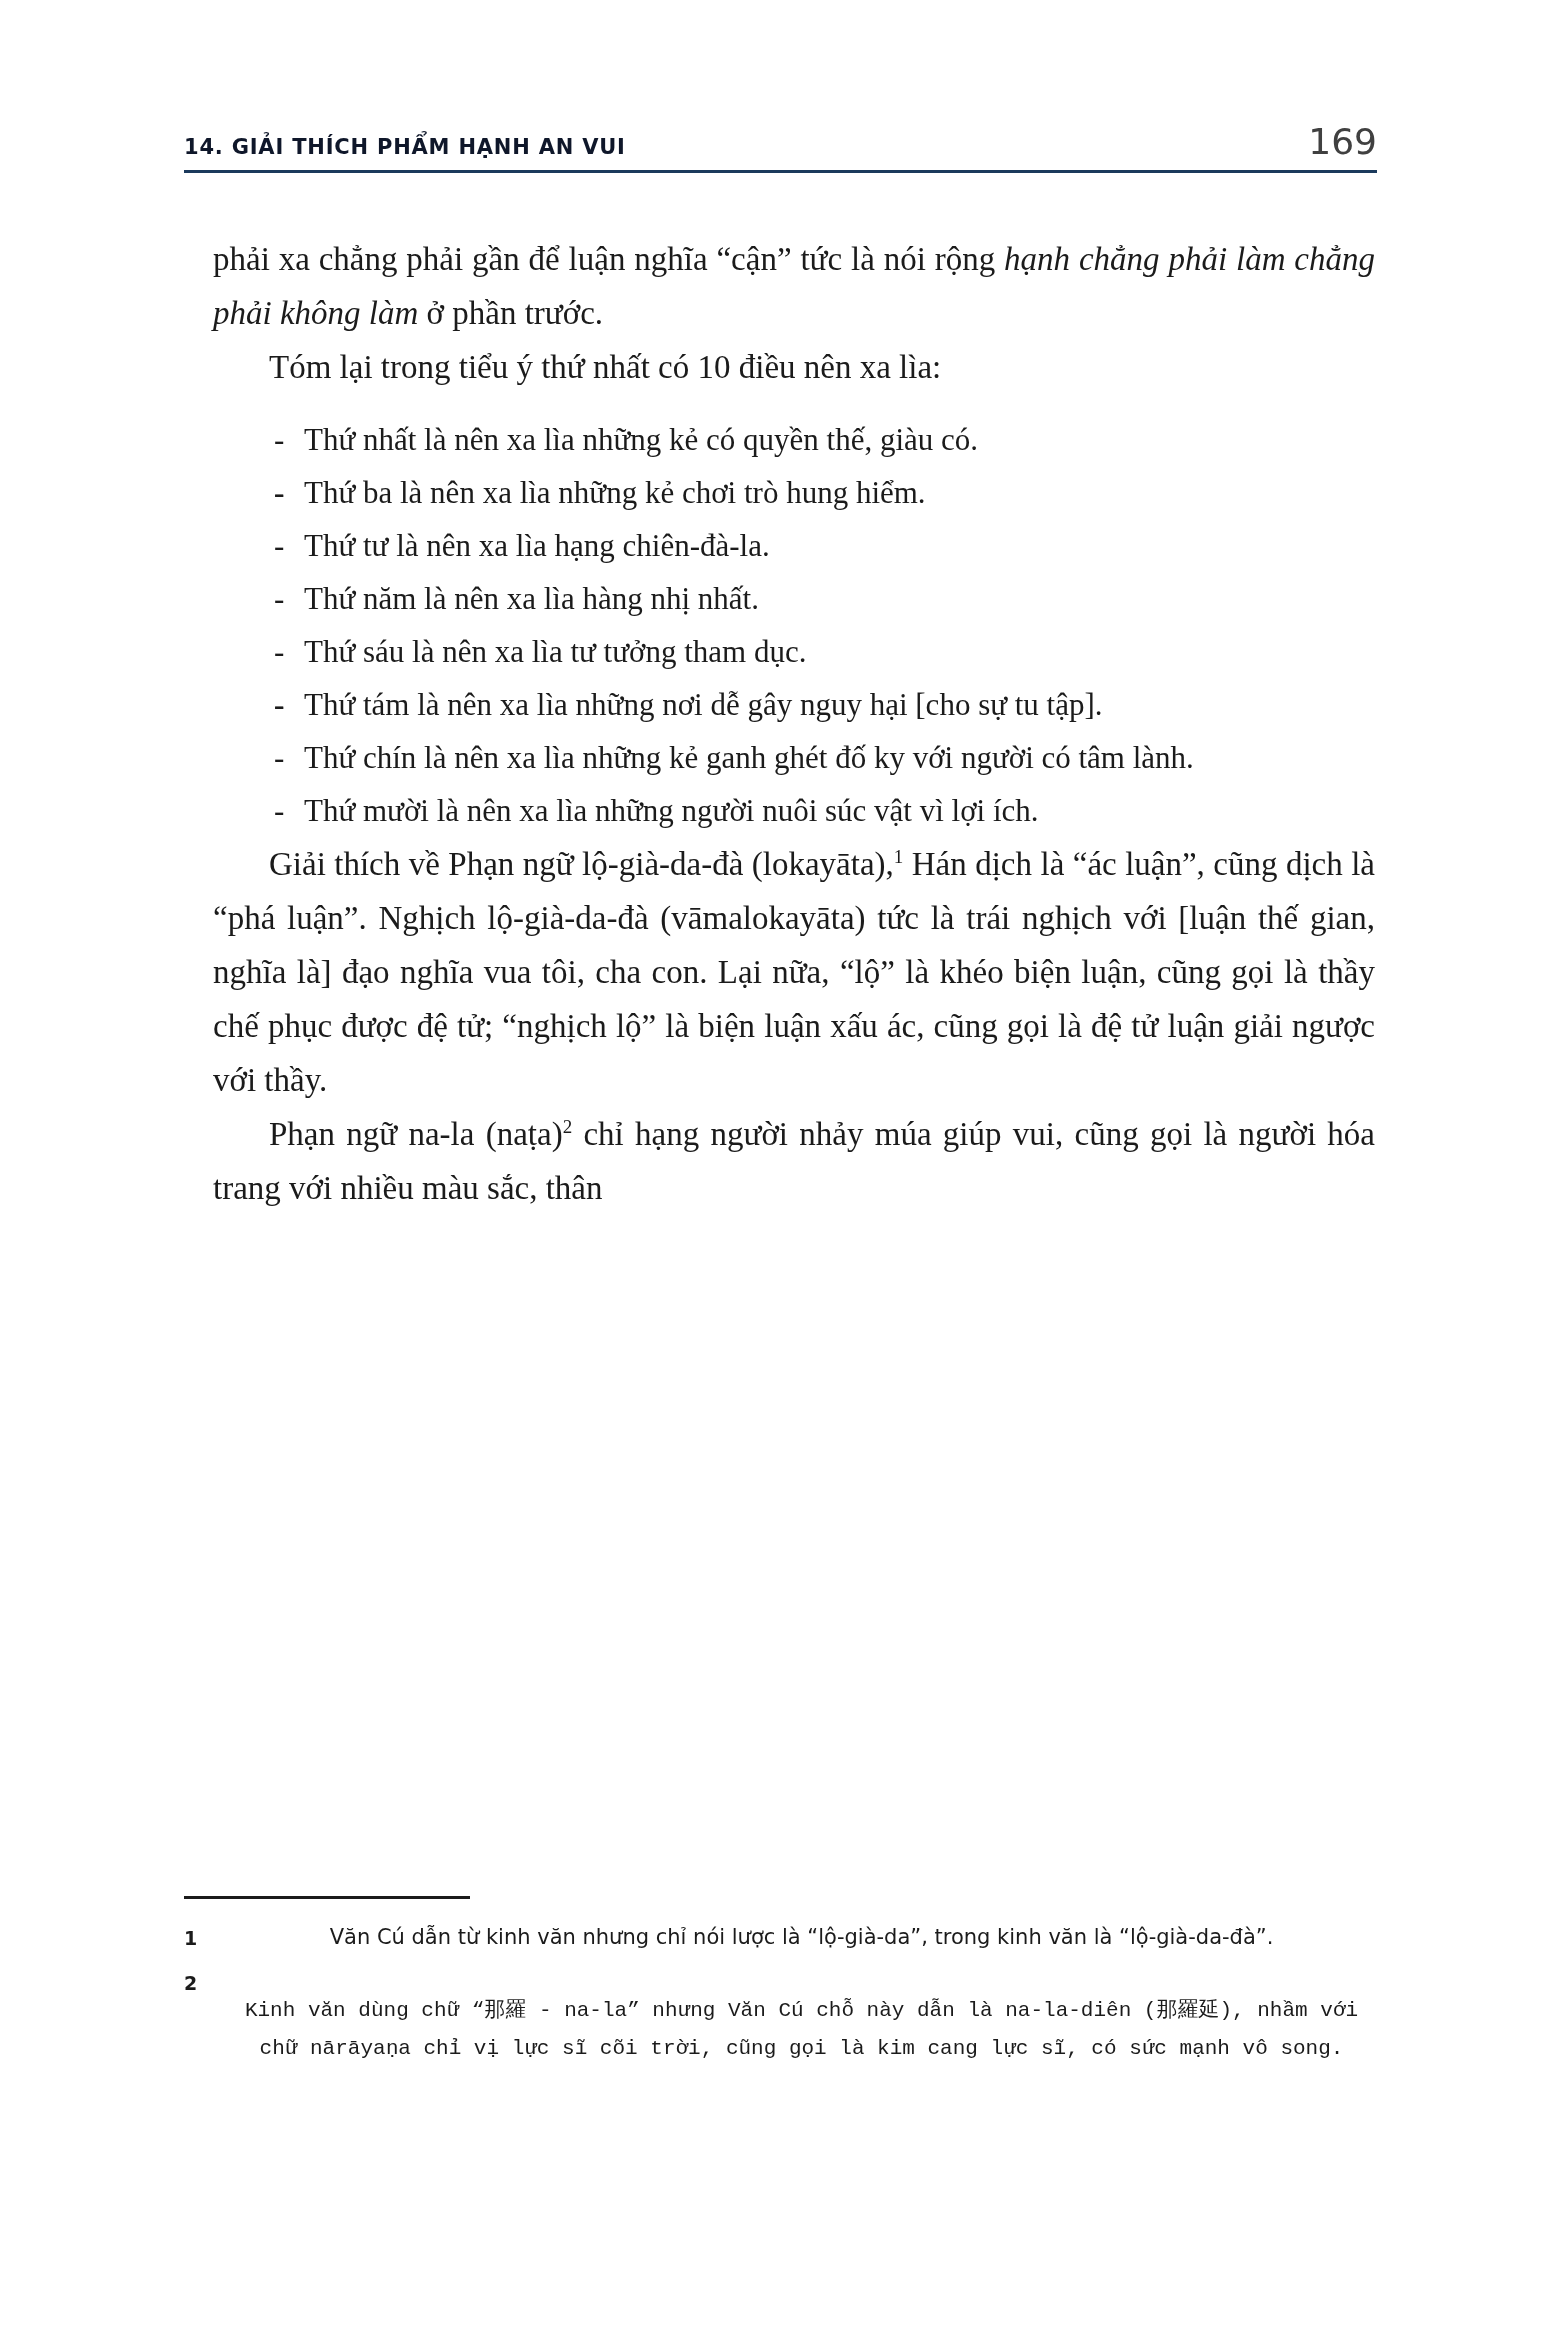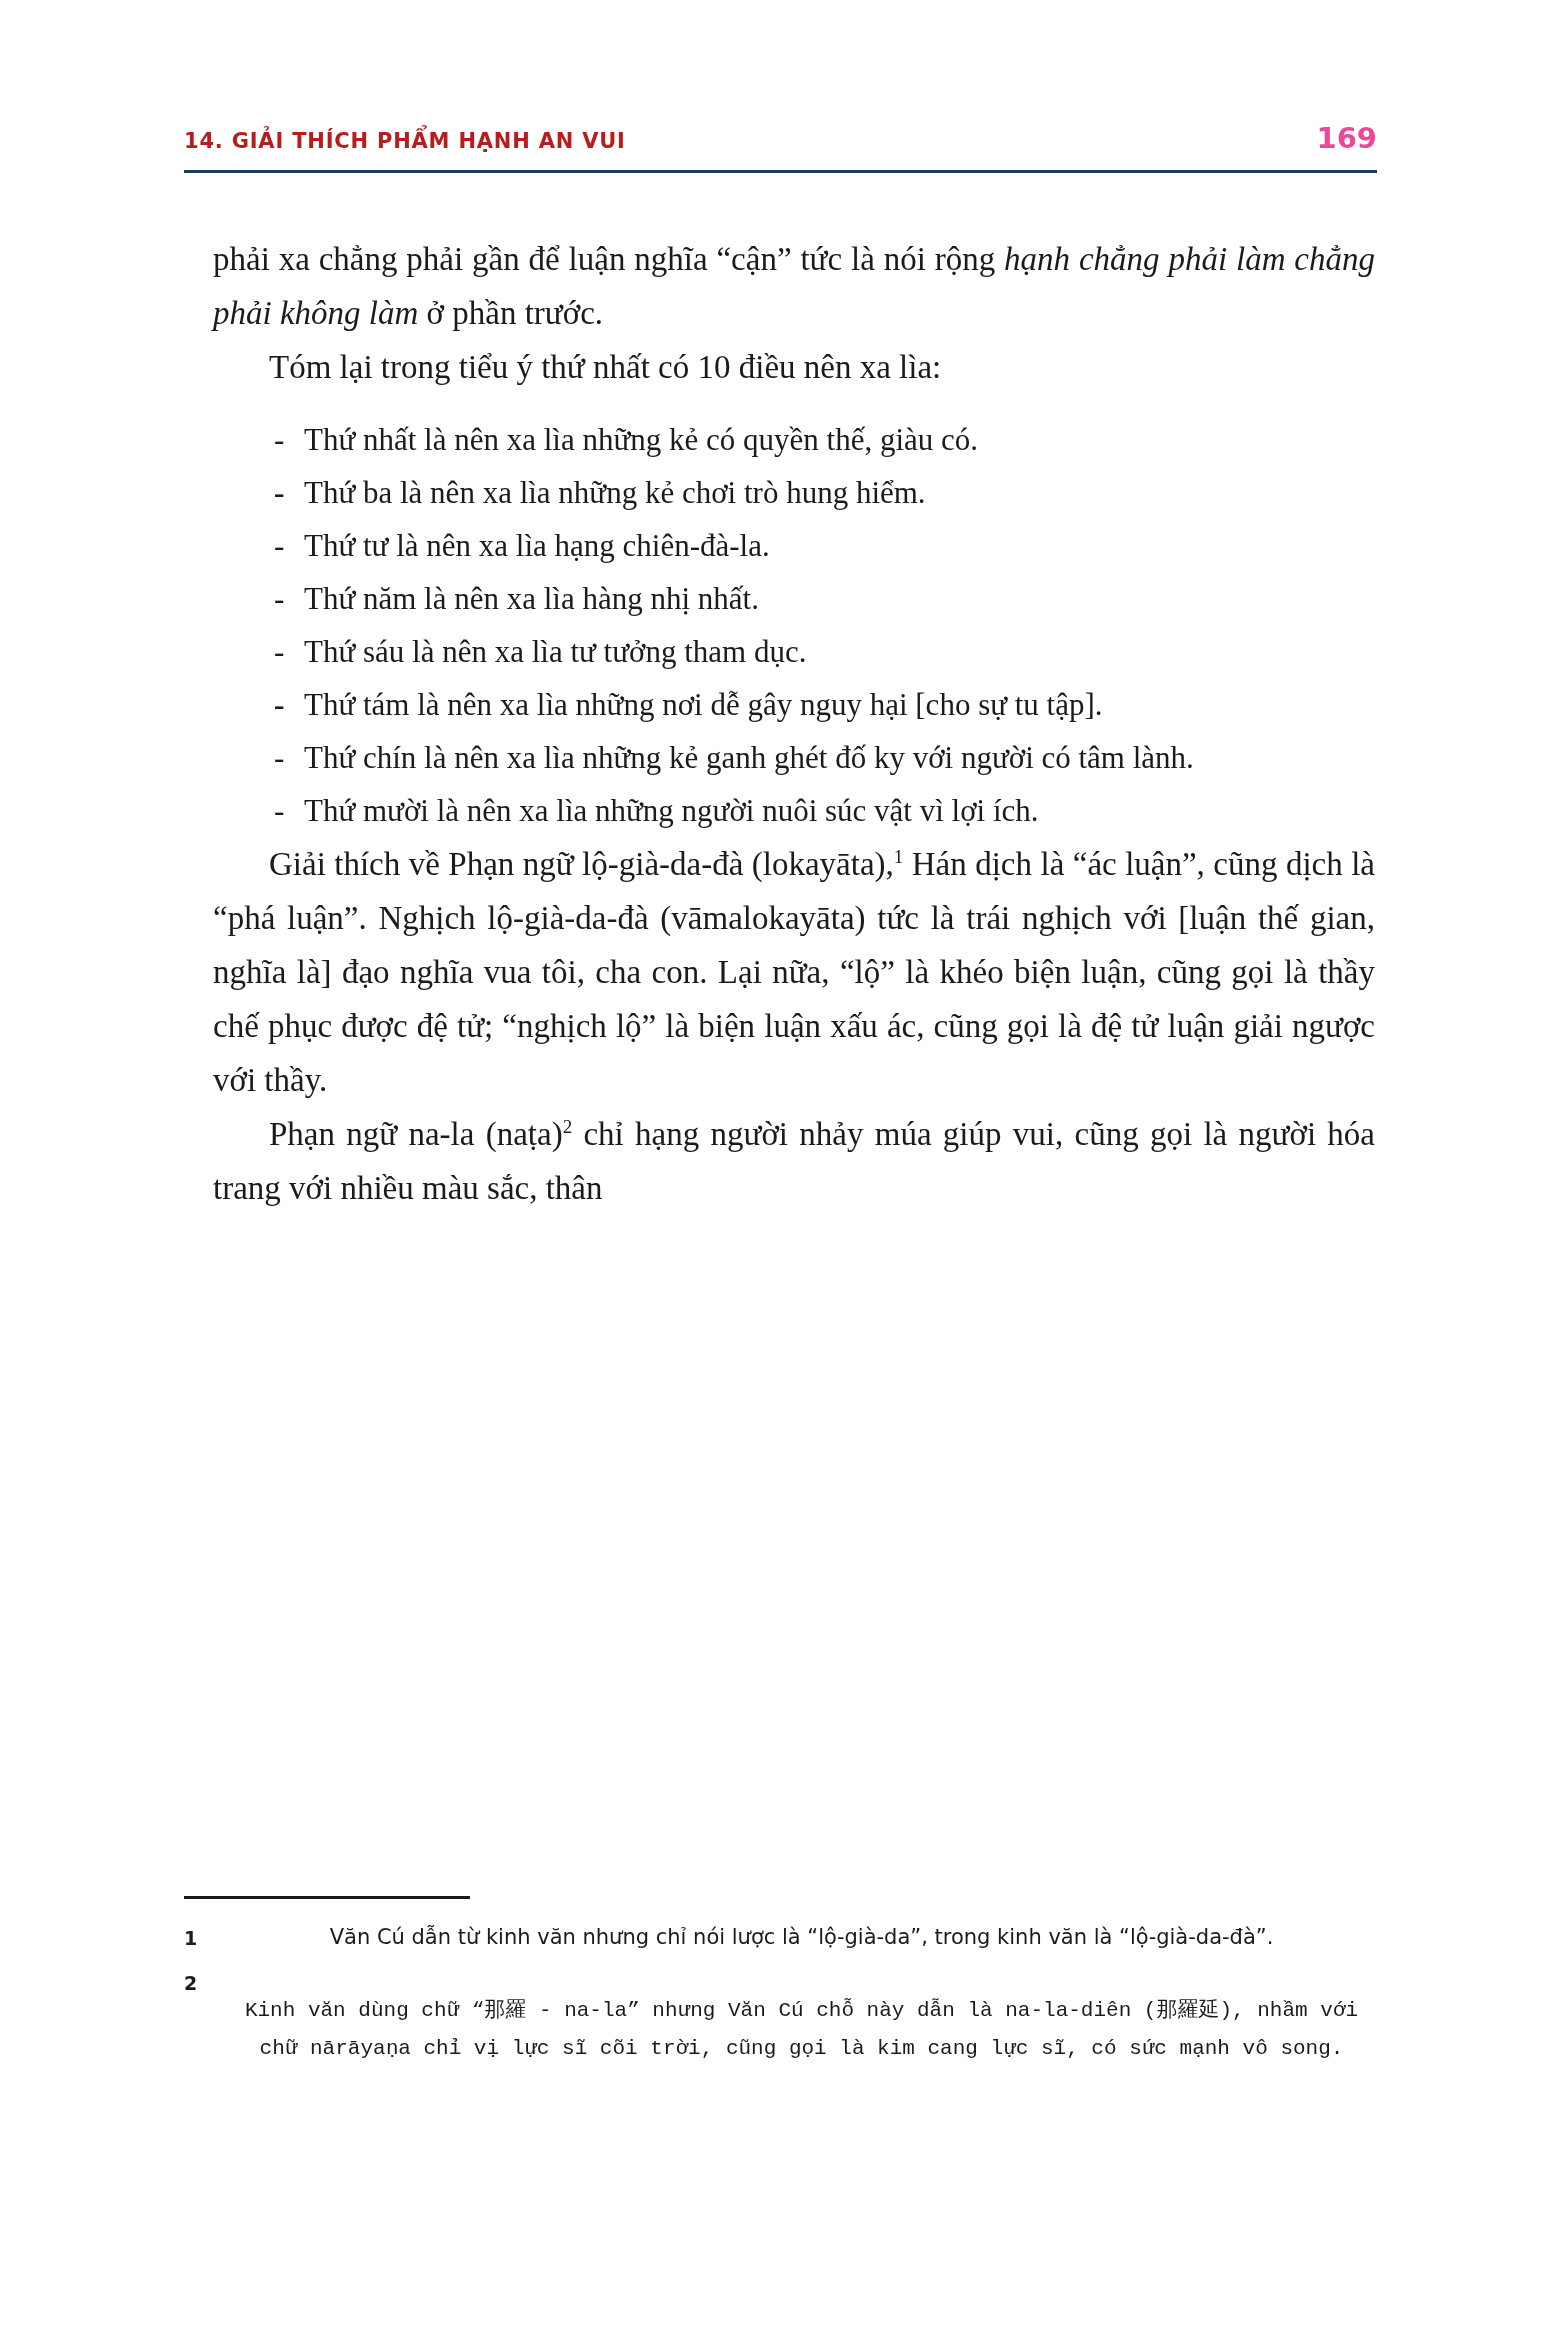--- a/index.html
+++ b/index.html
@@ -31,29 +31,29 @@
     width: 1193px;
     display: flex;
     align-items: baseline;
     justify-content: space-between;
   }
   .header-title {
     font-family: "DejaVu Sans", sans-serif;
     font-weight: 700;
     font-size: 21px;
     letter-spacing: 0.8px;
-    color: #b91c1c;
+    color: #0f172a;
     text-transform: uppercase;
     white-space: nowrap;
   }
   .header-page {
     font-family: "DejaVu Sans", sans-serif;
-    font-weight: 700;
-    font-size: 29px;
-    color: #ec4899;
+    font-weight: 400;
+    font-size: 36px;
+    color: #404040;
   }
   .header-rule {
     position: absolute;
     top: 170px;
     left: 184px;
     width: 1193px;
     height: 2.6px;
     background: #1b3a5c;
   }
 

